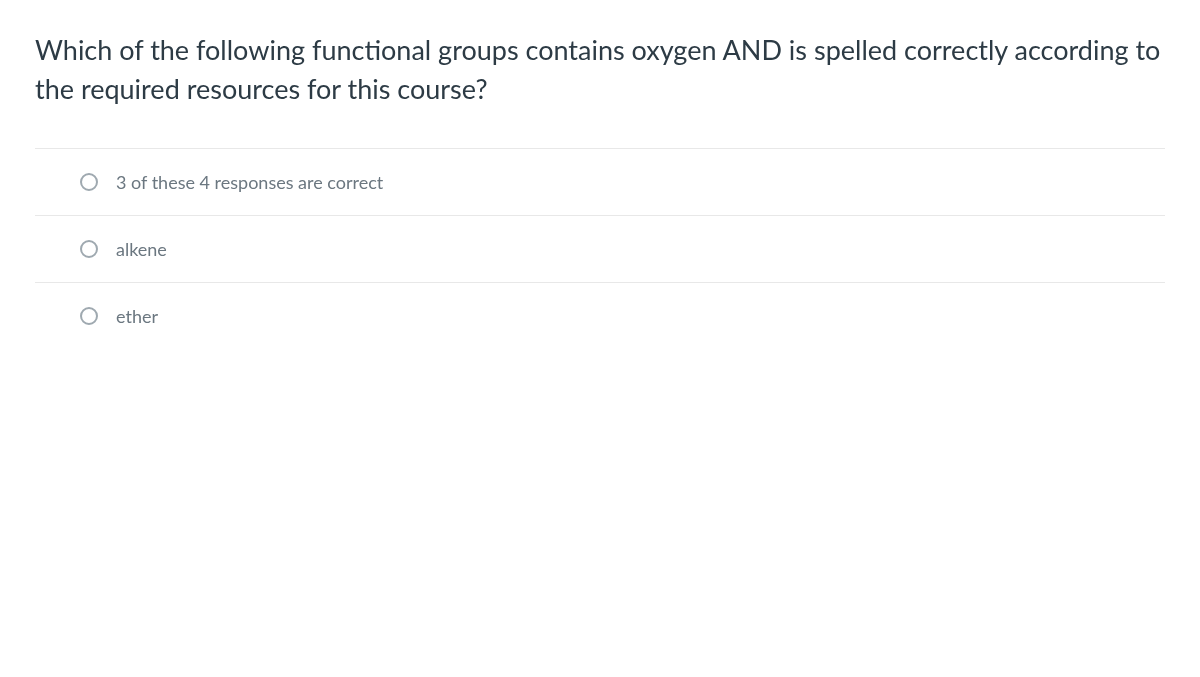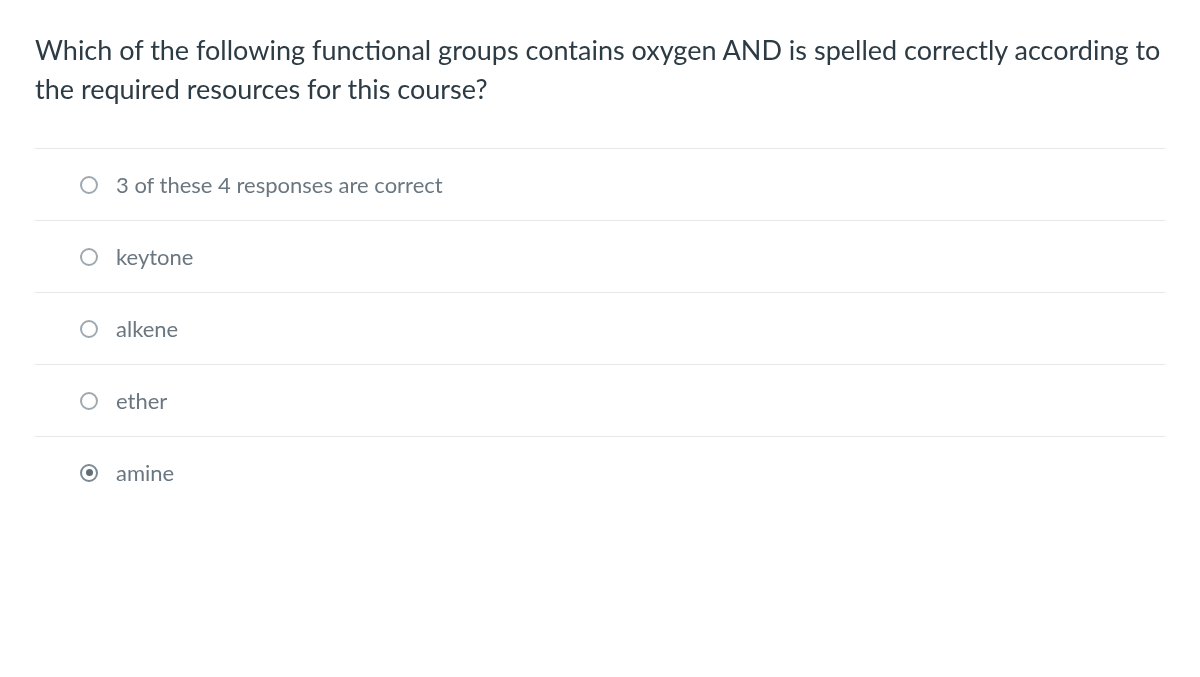--- a/index.html
+++ b/index.html
@@ -51,61 +51,49 @@
       width: 7px;
       height: 7px;
       border-radius: 50%;
       background: #606e78;
       display: none;
     }
     .radio-outer.selected .radio-inner {
       display: block;
     }
     .answer-label {
-      font-size: 22px;
+      font-size: 18px;
       color: #6b7780;
       margin-left: 18px;
       font-weight: 400;
     }
   </style>
 </head>
 <body>
 
 <div class="question-text">Which of the following functional groups contains oxygen AND is spelled correctly according to the required resources for this course?</div>
 
 <div class="answers">
 
   <div class="answer-row">
     <div class="radio-outer">
       
     </div>
     <div class="answer-label">3 of these 4 responses are correct</div>
   </div>
 
-  <div class="answer-row">
-    <div class="radio-outer">
-      
-    </div>
-    <div class="answer-label">keytone</div>
-  </div>
 
   <div class="answer-row">
     <div class="radio-outer">
       
     </div>
     <div class="answer-label">alkene</div>
   </div>
 
   <div class="answer-row">
     <div class="radio-outer">
       
     </div>
     <div class="answer-label">ether</div>
   </div>
 
-  <div class="answer-row">
-    <div class="radio-outer selected">
-      <div class="radio-inner"></div>
-    </div>
-    <div class="answer-label">amine</div>
-  </div>
 
 </div>
 
 </body></html>

